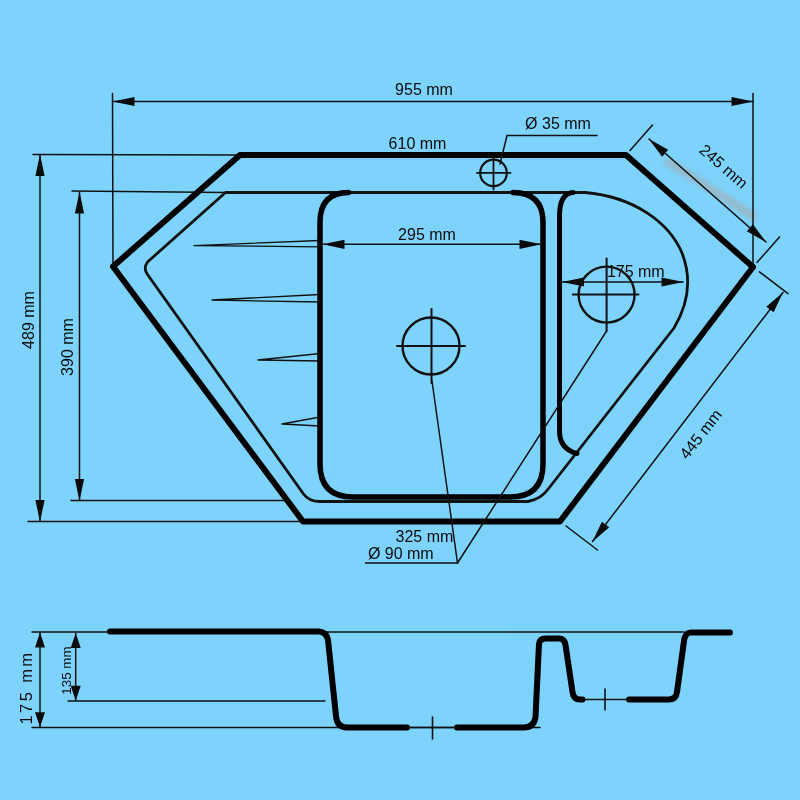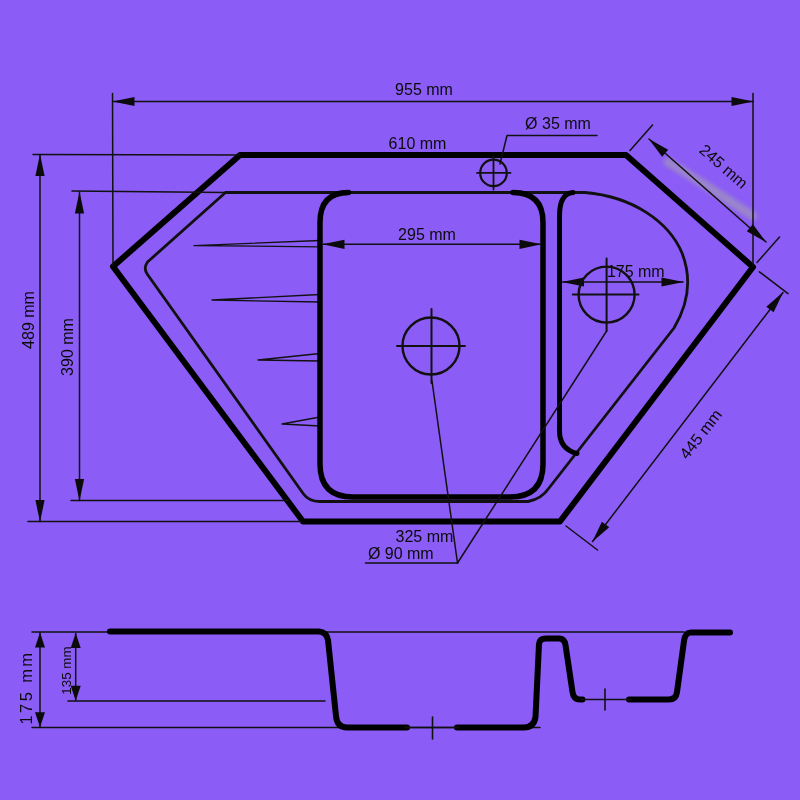--- a/index.html
+++ b/index.html
@@ -1,16 +1,16 @@
 <!DOCTYPE html>
 <html><head>
 <meta charset="utf-8">
 <style>
   html,body{margin:0;padding:0;background:#fff;}
-  .wrap{width:800px;height:800px;background:#8b5cf6;}
+  .wrap{width:800px;height:800px;background:#7dd3fc;}
   text{font-family:"Liberation Sans",sans-serif;fill:#0b0b0b;}
 </style>
 </head>
 <body>
 <div class="wrap">
 <svg width="800" height="800" viewBox="0 0 800 800">
 <defs>
 <marker id="ar" orient="auto-start-reverse" markerUnits="userSpaceOnUse" markerWidth="25" markerHeight="12" viewBox="0 0 25 12" refX="23" refY="6">
   <path d="M23.5,6 L1.5,1.4 L1.5,10.6 Z" fill="#0b0b0b"></path>
 </marker>

